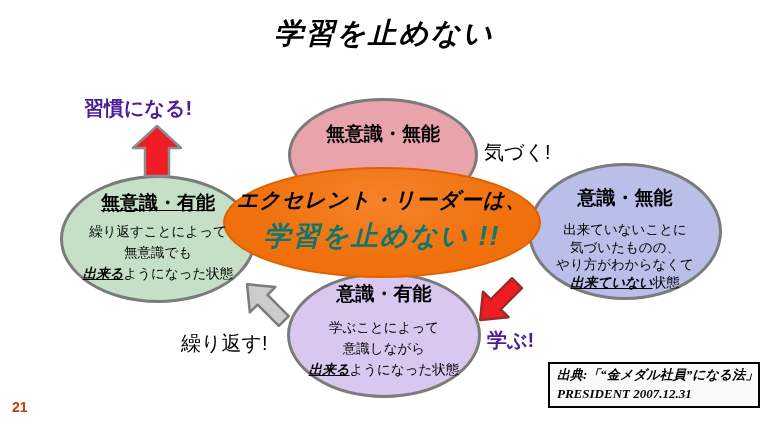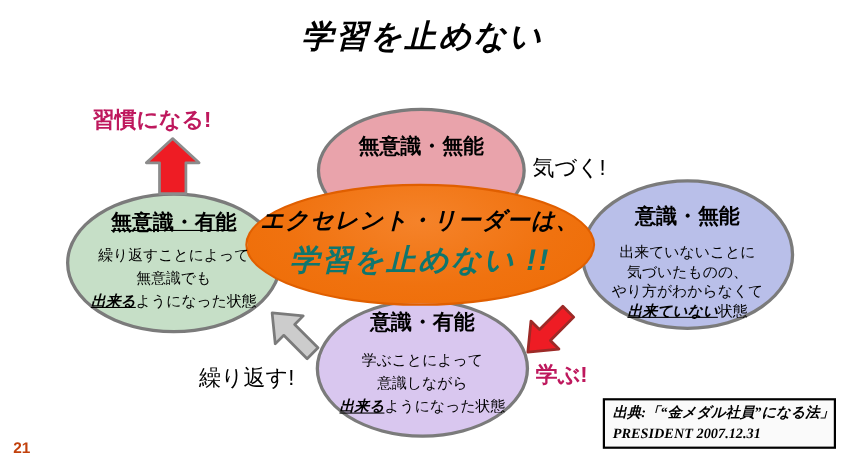--- a/index.html
+++ b/index.html
@@ -26,21 +26,21 @@
   }
   .stage-title{font-size:19px;font-weight:bold;text-align:center;z-index:4;line-height:1.1;}
   .stage-body{font-size:13.5px;text-align:center;z-index:4;line-height:21px;}
   .stage-body.tight{line-height:17.5px;}
   .em{font-weight:bold;font-style:italic;text-decoration:underline;}
   .center-l1{left:223px;top:186px;width:318px;text-align:center;color:#000000;
     font-size:21px;font-weight:bold;font-style:italic;z-index:4;letter-spacing:1px;}
   .center-l2{left:223px;top:218px;width:318px;text-align:center;color:#0f766e;
     font-size:27px;font-weight:bold;font-style:italic;z-index:4;letter-spacing:2px;}
   .lbl{font-size:20px;z-index:5;white-space:nowrap;}
-  .lbl.red{color:#be185d;font-weight:bold;}
+  .lbl.red{color:#4c1d95;font-weight:bold;}
   .lbl-habit {left:84px; top:95px;}
   .lbl-notice{left:484px;top:139px;}
   .lbl-learn {left:487px;top:327px;}
   .lbl-repeat{left:181px;top:330px;}
   .arrow{z-index:3;}
   .arrow-up{left:131px;top:124px;}
   .arrow-repeat{left:236px;top:282px;transform:rotate(45deg);}
   .arrow-learn{left:472px;top:281px;transform:rotate(-45deg);}
   .source-box{
     left:548px;top:362px;width:212px;height:46px;box-sizing:border-box;

